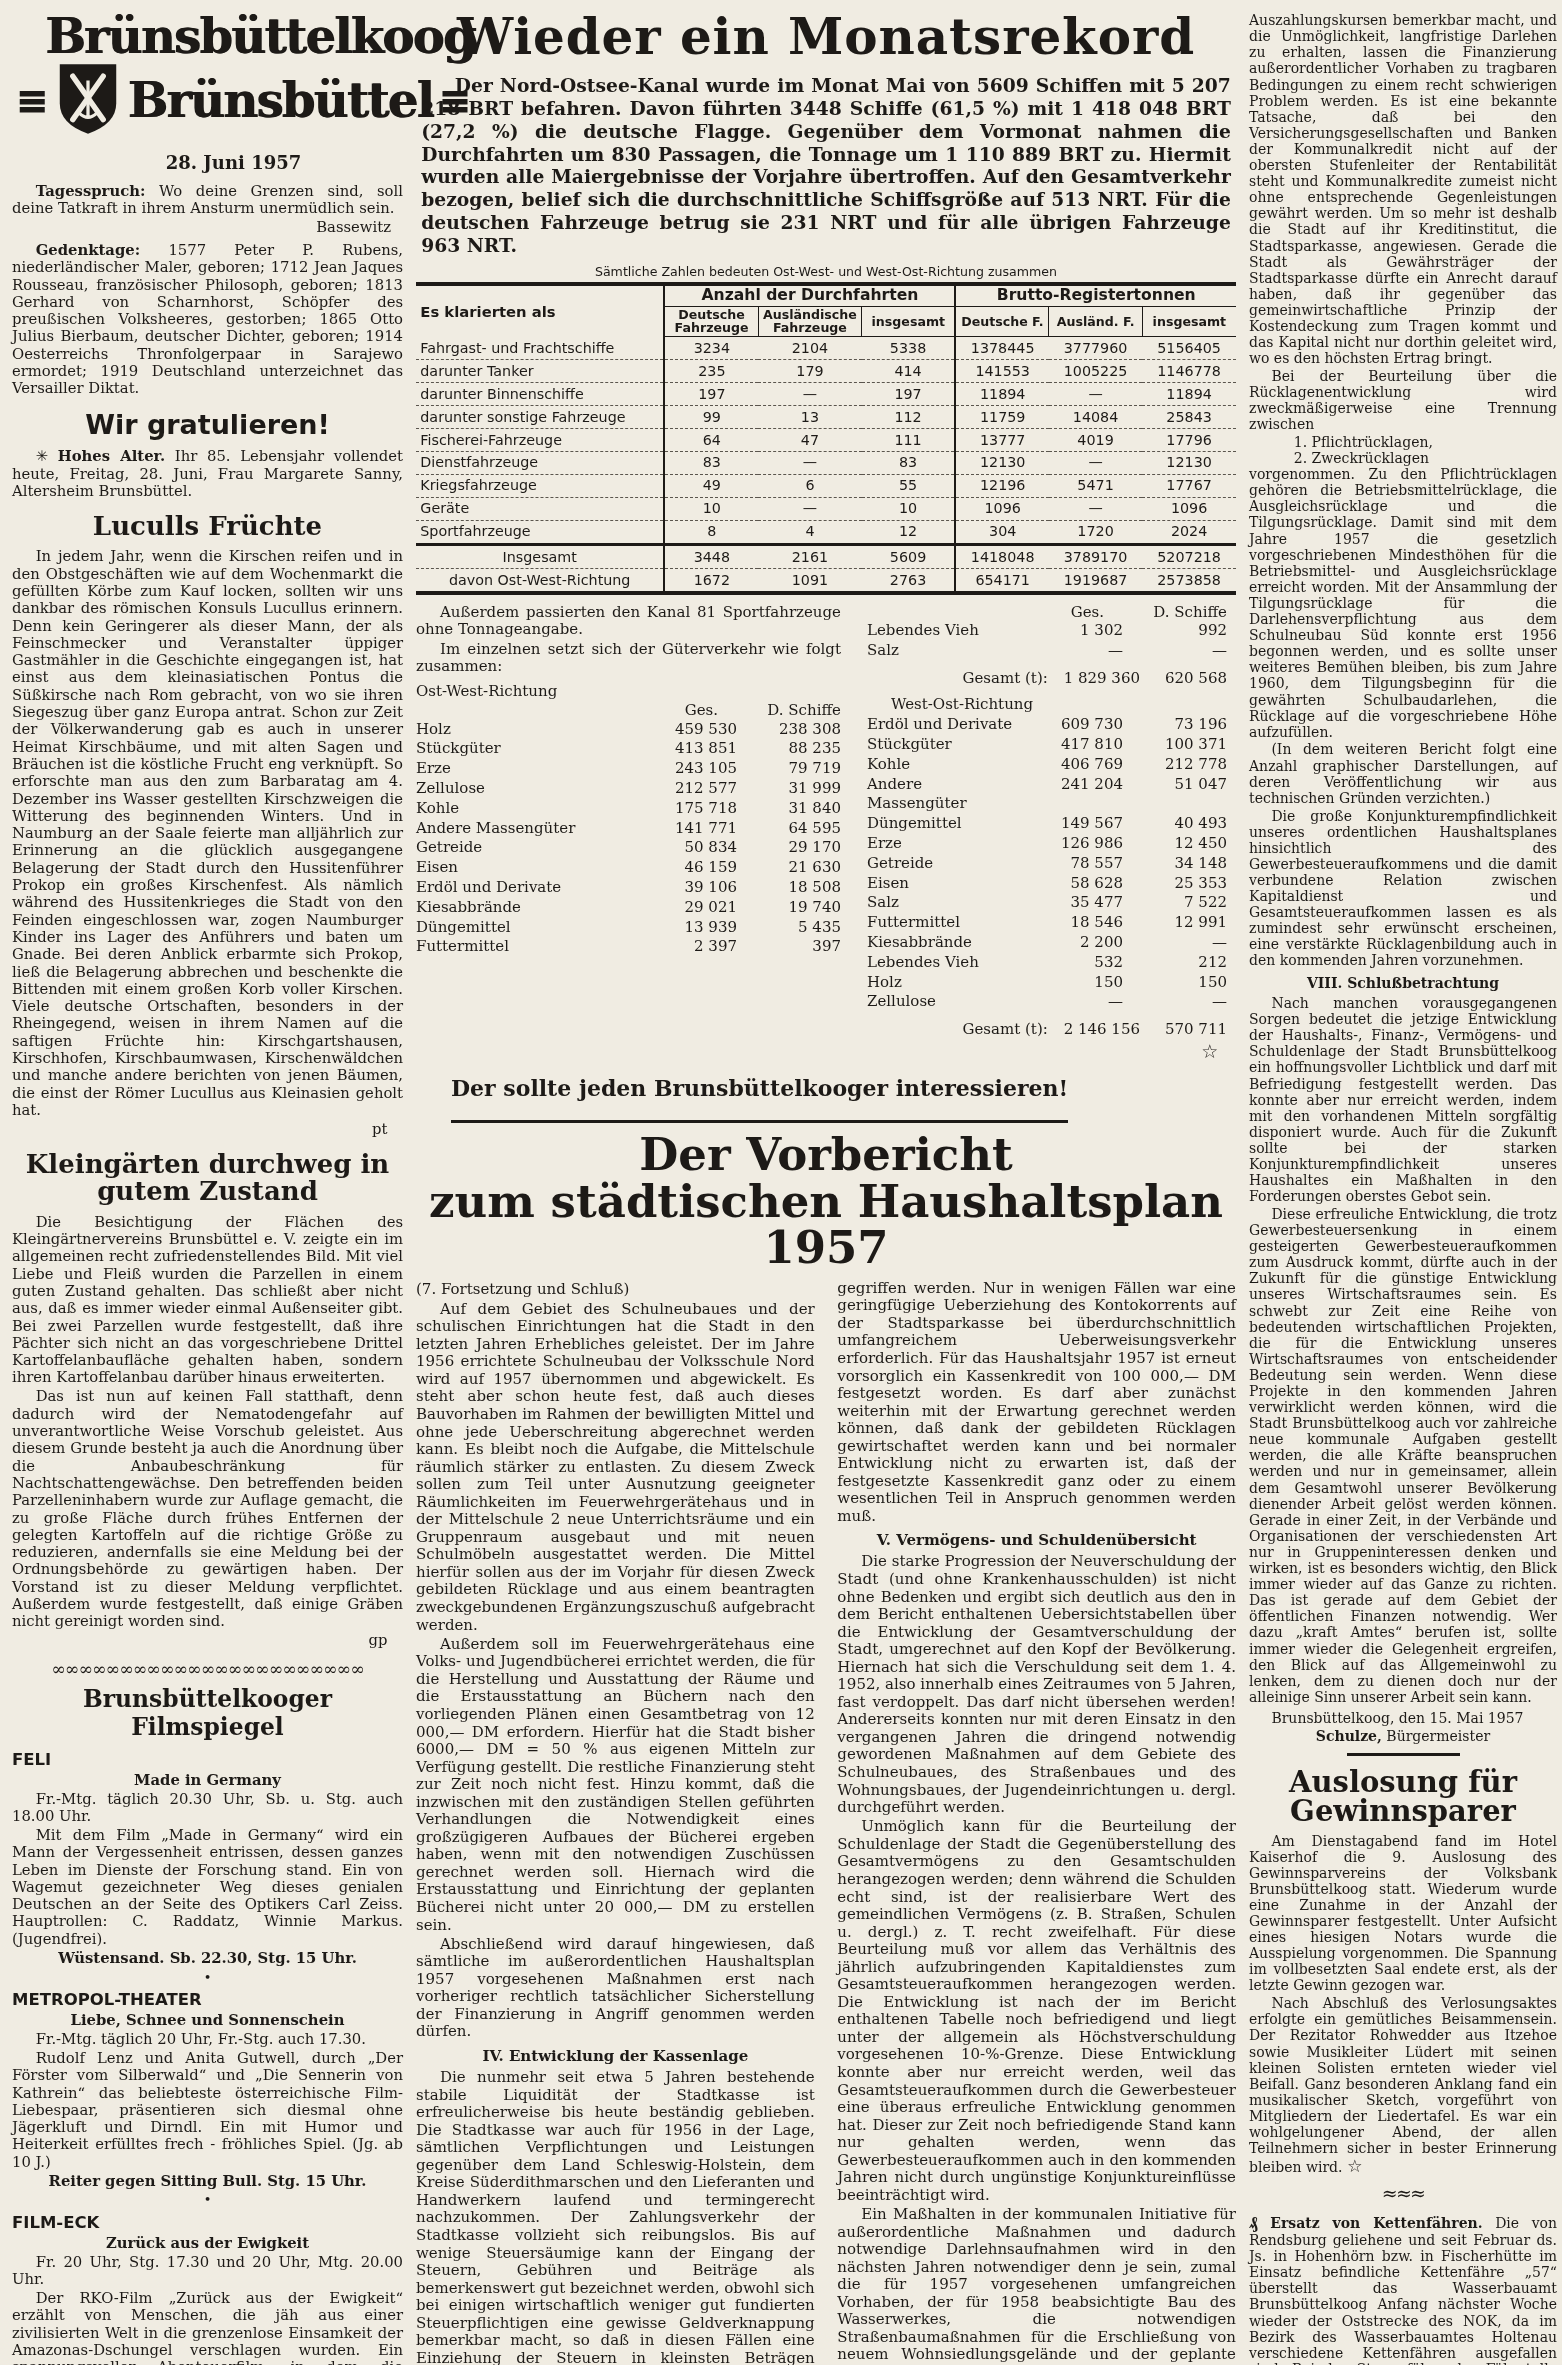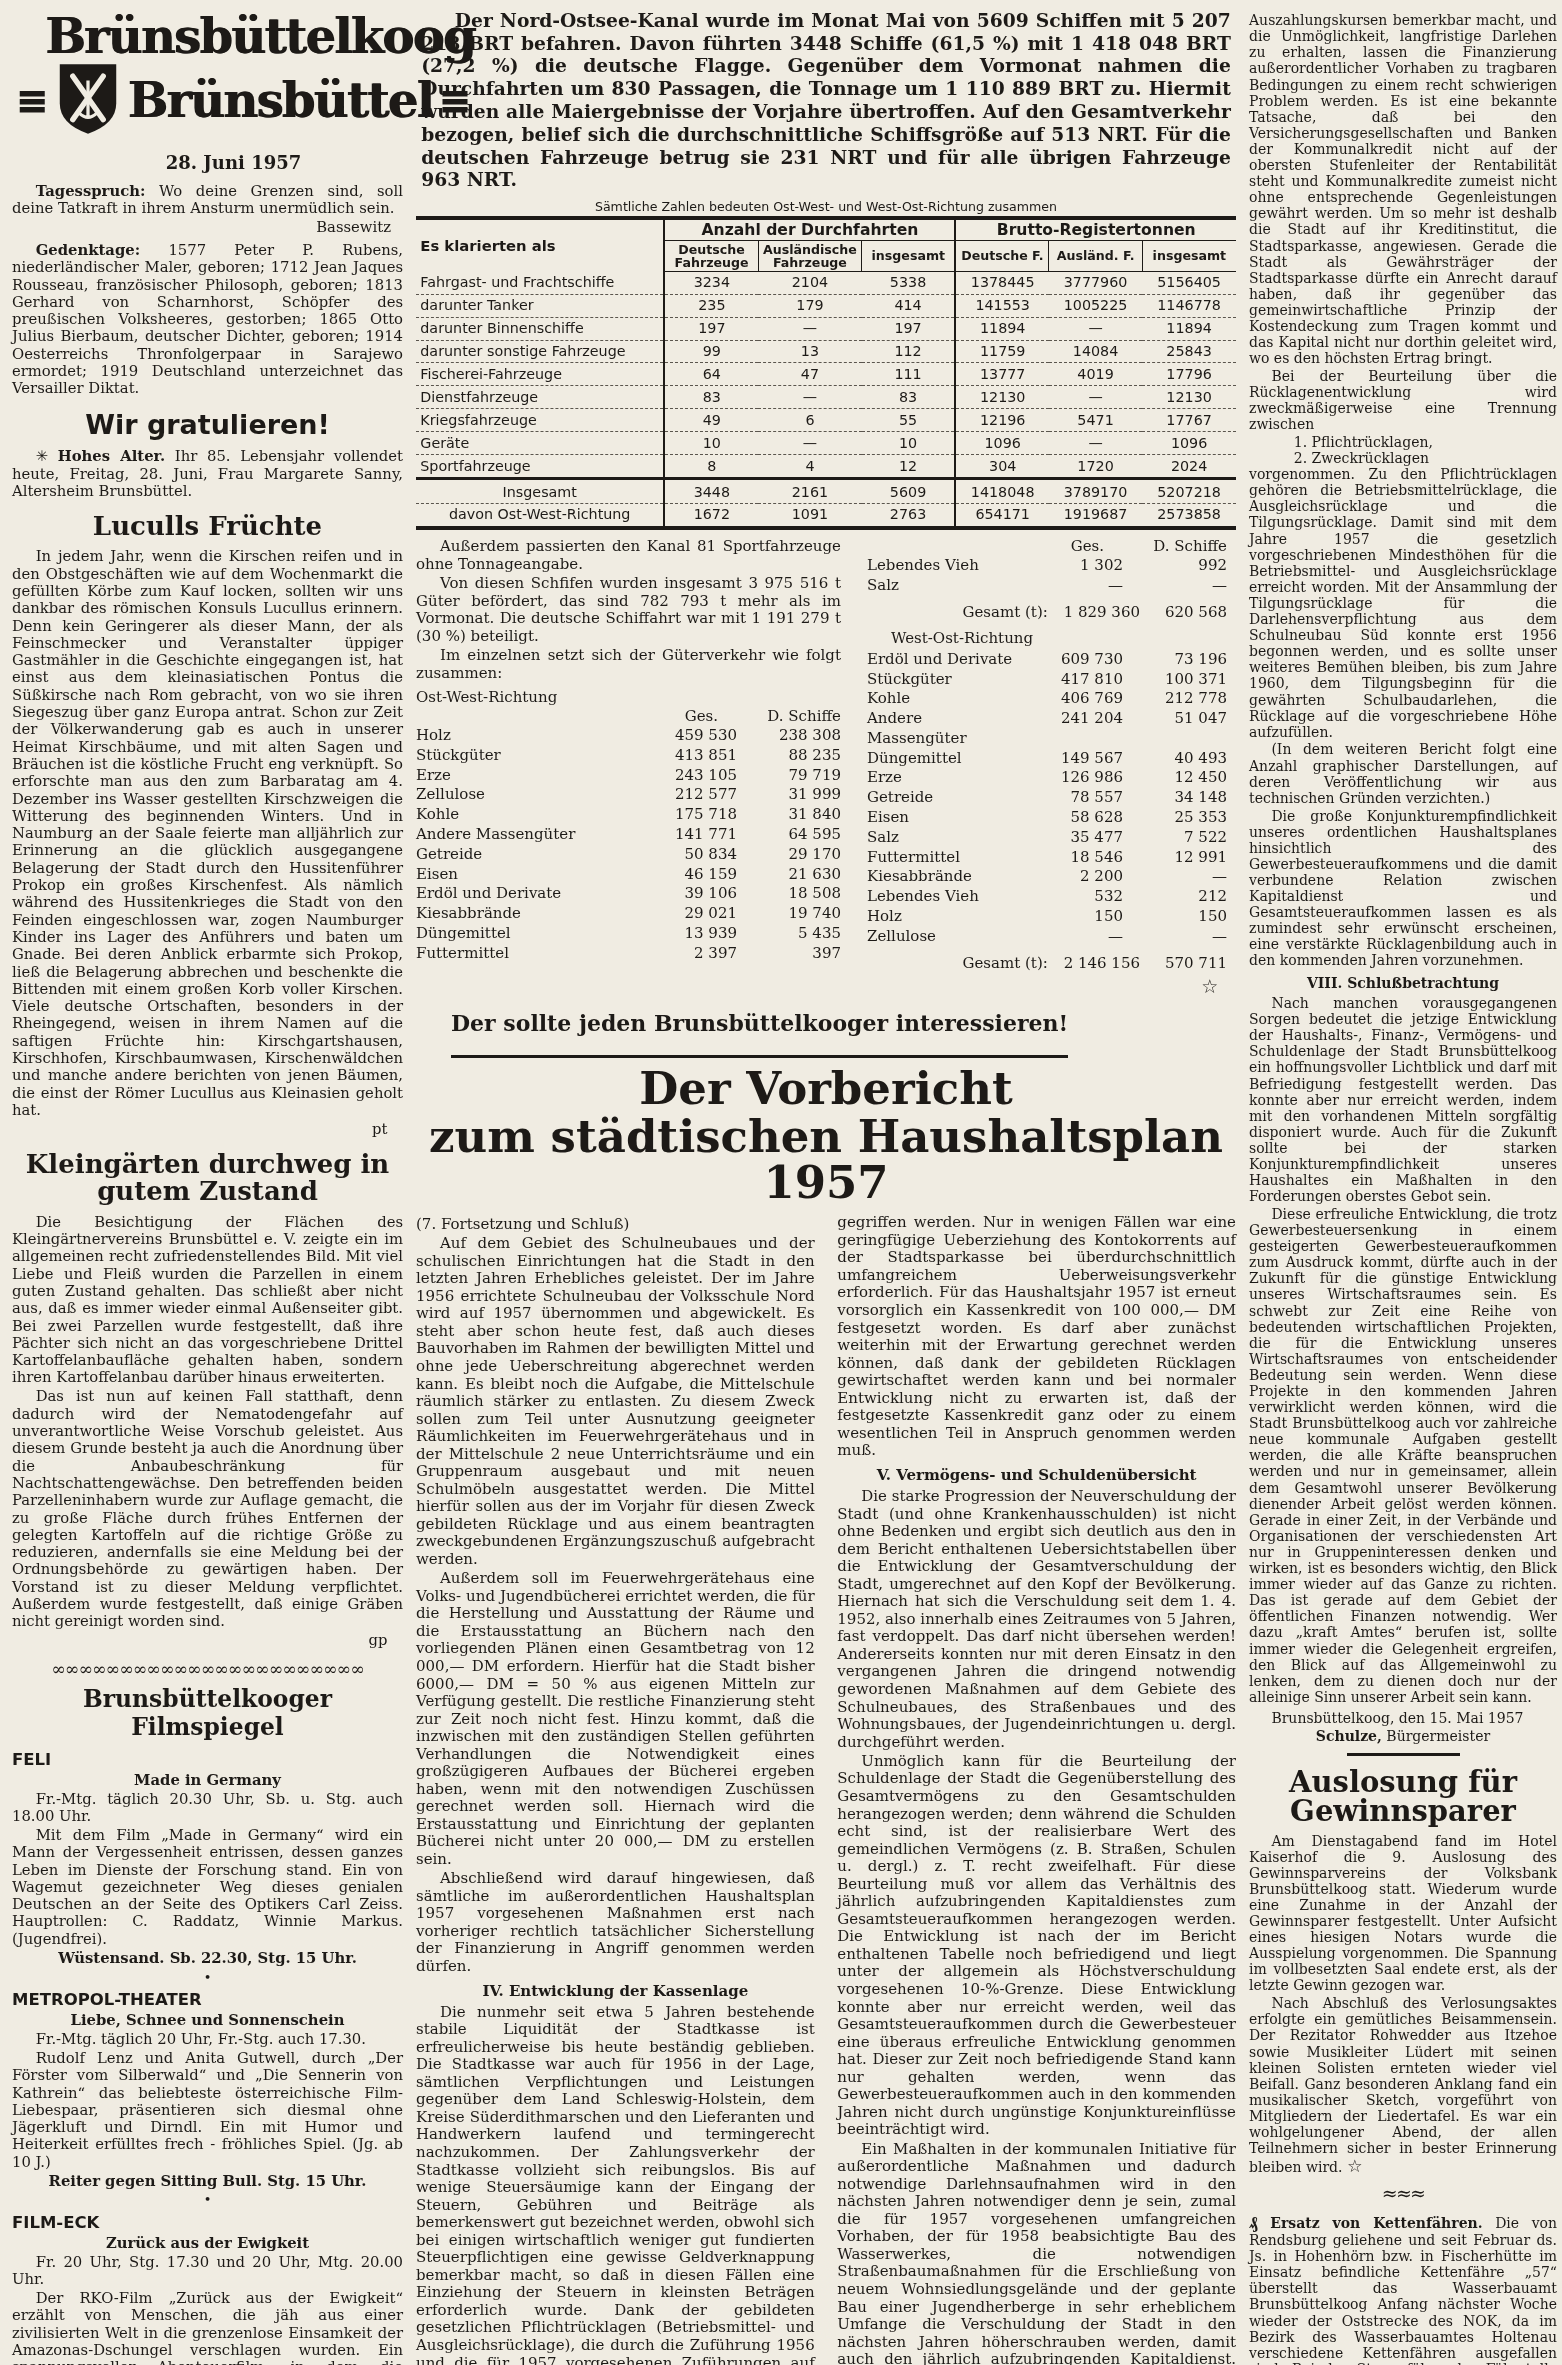--- a/index.html
+++ b/index.html
@@ -134,20 +134,21 @@
         <div class="film-title">Reiter gegen Sitting Bull. Stg. 15 Uhr.</div>
         <div class="film-sep">•</div>
         <div class="cinema-name">FILM-ECK</div>
         <div class="film-title">Zurück aus der Ewigkeit</div>
         <div class="para">Fr. 20 Uhr, Stg. 17.30 und 20 Uhr, Mtg. 20.00 Uhr.</div>
         <div class="para">Der RKO-Film „Zurück aus der Ewigkeit“ erzählt von Menschen, die jäh aus einer zivilisierten Welt in die grenzenlose Einsamkeit der Amazonas-Dschungel verschlagen wurden. Ein spannungsvoller Abenteuerfilm, in dem die Ueberlebenden von Panik erfaßt sind. Hauptr.: Anita Ekberg. (Jg. ab 16).</div>
       </div>
   </div>
 
   <div class="centercol">
+    <h1 class="main-head">Wieder ein Monatsrekord</h1>
     <p class="intro">Der Nord-Ostsee-Kanal wurde im Monat Mai von 5609 Schiffen mit 5 207 218 BRT befahren. Davon führten 3448 Schiffe (61,5 %) mit 1 418 048 BRT (27,2 %) die deutsche Flagge. Gegenüber dem Vormonat nahmen die Durchfahrten um 830 Passagen, die Tonnage um 1 110 889 BRT zu. Hiermit wurden alle Maiergebnisse der Vorjahre übertroffen. Auf den Gesamtverkehr bezogen, belief sich die durchschnittliche Schiffsgröße auf 513 NRT. Für die deutschen Fahrzeuge betrug sie 231 NRT und für alle übrigen Fahrzeuge 963 NRT.</p>
     <div class="tbl-caption">Sämtliche Zahlen bedeuten Ost-West- und West-Ost-Richtung zusammen</div>
 
     <table class="transit">
       <thead>
         <tr>
           <th rowspan="2" class="vsep" style="text-align:left;font-size:14.8px;">Es klarierten als</th>
           <th colspan="3" class="glab vsep">Anzahl der Durchfahrten</th>
           <th colspan="3" class="glab">Brutto-Registertonnen</th>
         </tr>
@@ -261,21 +262,20 @@
             <td class="num">654171</td>
             <td class="num">1919687</td>
             <td class="num">2573858</td>
           </tr>
         </tbody>
     </table>
 
     <div class="freight">
       <div>
         <p class="para">Außerdem passierten den Kanal 81 Sportfahrzeuge ohne Tonnageangabe.</p>
-        <p class="para">Von diesen Schfifen wurden insgesamt 3 975 516 t Güter befördert, das sind 782 793 t mehr als im Vormonat. Die deutsche Schiffahrt war mit 1 191 279 t (30 %) beteiligt.</p>
         <p class="para">Im einzelnen setzt sich der Güterverkehr wie folgt zusammen:</p>
         <div class="cline" style="margin-top:7px;">Ost-West-Richtung</div>
         <div class="cargo-head">
           <span></span>
           <span>Ges.</span>
           <span>D. Schiffe</span>
         </div>
         <div>
             <div class="cargo-row">
               <span class="c-lbl">Holz</span>

